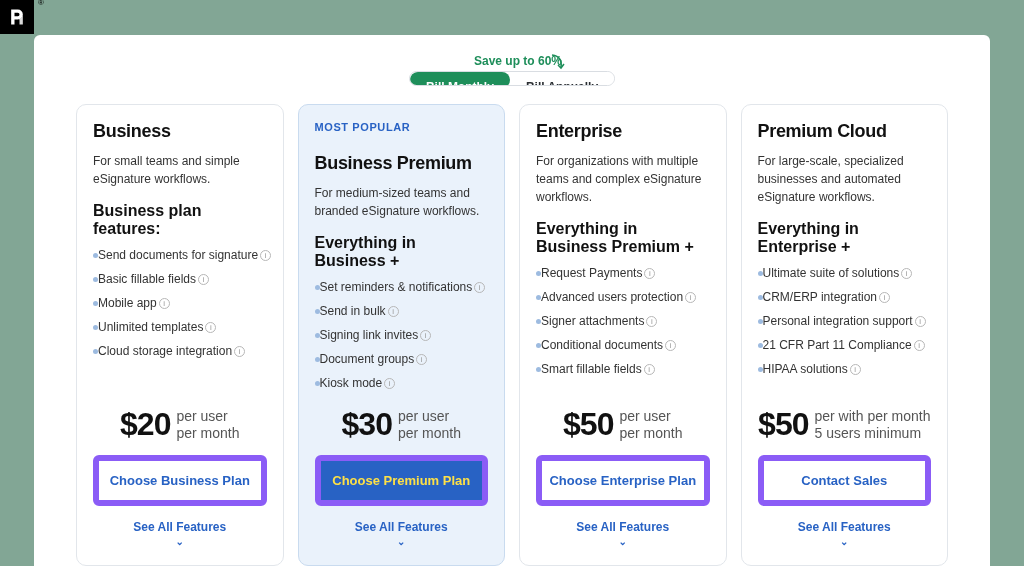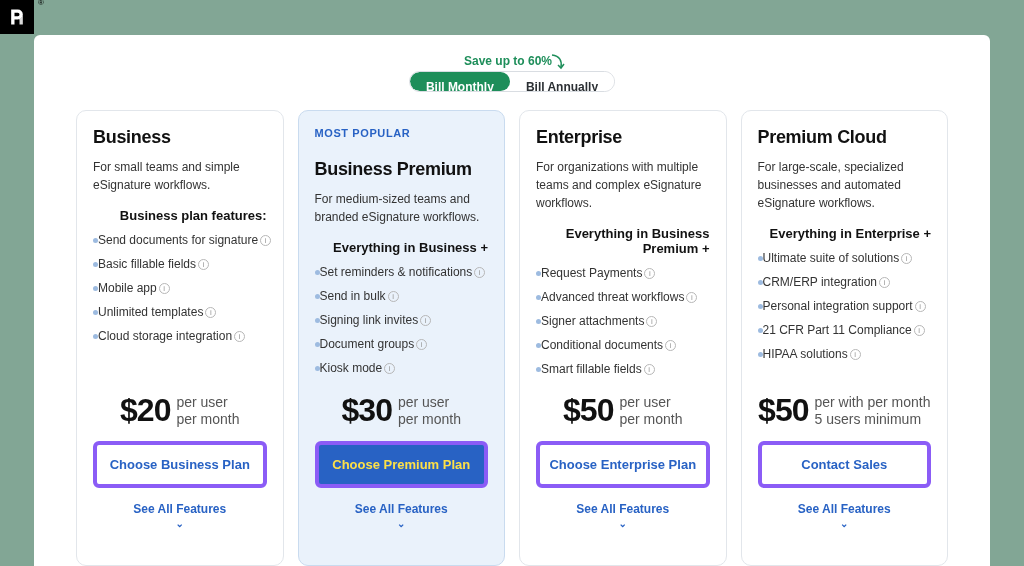--- a/index.html
+++ b/index.html
@@ -13,58 +13,58 @@
   .corner-logo svg { width: 20px; height: 20px; }
   .corner-logo .reg { position: absolute; top: -2px; right: -10px; color:#000; font-size:8px; }
 
   .card {
     position: absolute; top: 35px; left: 34px; right: 34px; bottom: 0;
     background: #fff; border-radius: 6px 6px 0 0;
     padding: 18px 42px 0 42px;
     display: flex; flex-direction: column; align-items: center;
   }
 
-  .save-text { color: #1e8e5a; font-size: 12px; font-weight: 600; margin-bottom: 2px; position: relative; left: 6px; }
+  .save-text { color: #1e8e5a; font-size: 12px; font-weight: 600; margin-bottom: 2px; position: relative; left: 16px; }
   .save-arrow { display:inline-block; vertical-align:middle; margin-left:4px; }
 
   .toggle {
     display: inline-flex; border: 1px solid #d9dde2; border-radius: 999px; overflow: hidden;
     margin-bottom: 18px;
   }
   .toggle-opt {
     font-size: 12px; font-weight: 700; padding: 8px 16px; cursor: pointer;
     color: #2b2f33; background: #fff;
   }
   .toggle-opt.active { background: #1e8e5a; color: #fff; border-radius: 999px; }
 
   .plans { display: flex; gap: 14px; width: 100%; }
   .plan {
-    flex: 1; border: 1px solid #e2e6eb; border-radius: 10px; padding: 16px 16px 36px;
+    flex: 1; border: 1px solid #e2e6eb; border-radius: 10px; padding: 16px 16px 18px;
     display: flex; flex-direction: column; min-height: 408px;
     background:#fff;
   }
   .plan.featured { background: #eaf2fb; border-color: #c9dbef; }
 
   .most-pop { font-size: 11px; font-weight: 700; letter-spacing: 0.6px; color: #2862c4; margin-bottom: 20px; }
   .plan h3 { font-size: 18px; font-weight: 900; color: #111; margin-bottom: 10px; letter-spacing:-0.3px;}
   .plan .desc { font-size: 12px; color: #333; line-height: 1.5; margin-bottom: 14px; }
-  .plan .feat-head { font-size: 13px; font-weight: 800; color: #111; margin-bottom: 10px; text-align: right; }
+  .plan .feat-head { font-size: 16px; font-weight: 800; color: #111; margin-bottom: 10px; }
   .feat-list { list-style: none; display:flex; flex-direction:column; gap: 10px; margin-bottom: auto; }
   .feat-item { font-size: 12px; color: #333; display: flex; align-items: center; }
   .bullet { width: 5px; height: 5px; border-radius: 50%; background: #9dbbe0; flex-shrink: 0; }
   .info-icon { width: 11px; height: 11px; border: 1px solid #b7b7b7; border-radius: 50%; font-size: 8px; color:#999; display:inline-flex; align-items:center; justify-content:center; margin-left:2px; flex-shrink:0; cursor: help;}
   .feat-item .text { flex: 0 0 auto; }
 
   .price-row { display: flex; align-items: center; justify-content: center; gap: 6px; margin: 16px 0 12px; }
   .price { font-size: 32px; font-weight: 900; color: #111; letter-spacing:-1px;}
   .per { font-size: 14px; color: #555; line-height: 1.2; }
 
   .cta {
     width: 100%; padding: 12px 4px; border-radius: 6px; font-size: 13px; font-weight: 800;
-    text-align: center; cursor: pointer; border: 4px solid #8b5cf6; background:#fff; color:#2862c4;
+    text-align: center; cursor: pointer; border: 6px solid #8b5cf6; background:#fff; color:#2862c4;
   }
   .cta.primary { background: #2862c4; color: #fde047; }
 
   .see-all { margin-top: 14px; text-align: center; font-size: 12px; font-weight: 800; color: #2862c4; cursor: pointer; }
   .see-all .chev { display:block; font-size:10px; color:#2862c4; margin-top:2px; }
 </style>
 </head>
 <body>
 
 <div class="corner-logo">
@@ -182,21 +182,21 @@
       <div class="desc">For organizations with multiple teams and complex eSignature workflows.</div>
       <div class="feat-head">Everything in Business Premium +</div>
       <ul class="feat-list">
         <li class="feat-item">
             <span class="bullet"></span>
             <span class="text">Request Payments</span>
             <span class="info-icon">i</span>
           </li>
         <li class="feat-item">
             <span class="bullet"></span>
-            <span class="text">Advanced threat workflows</span>
+            <span class="text">Advanced users protection</span>
             <span class="info-icon">i</span>
           </li>
         <li class="feat-item">
             <span class="bullet"></span>
             <span class="text">Signer attachments</span>
             <span class="info-icon">i</span>
           </li>
         <li class="feat-item">
             <span class="bullet"></span>
             <span class="text">Conditional documents</span>

